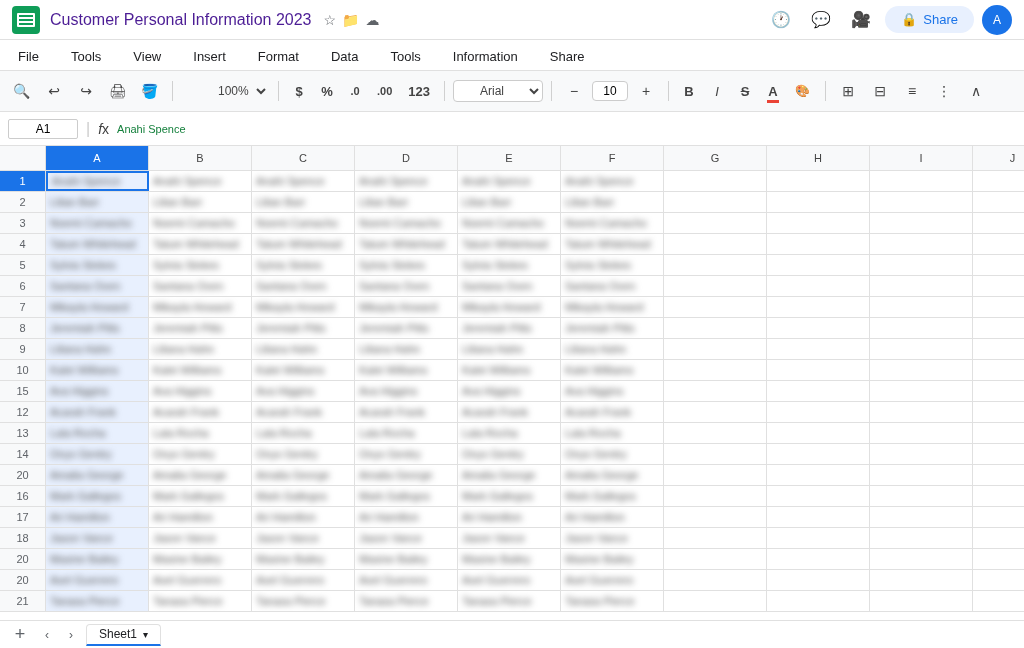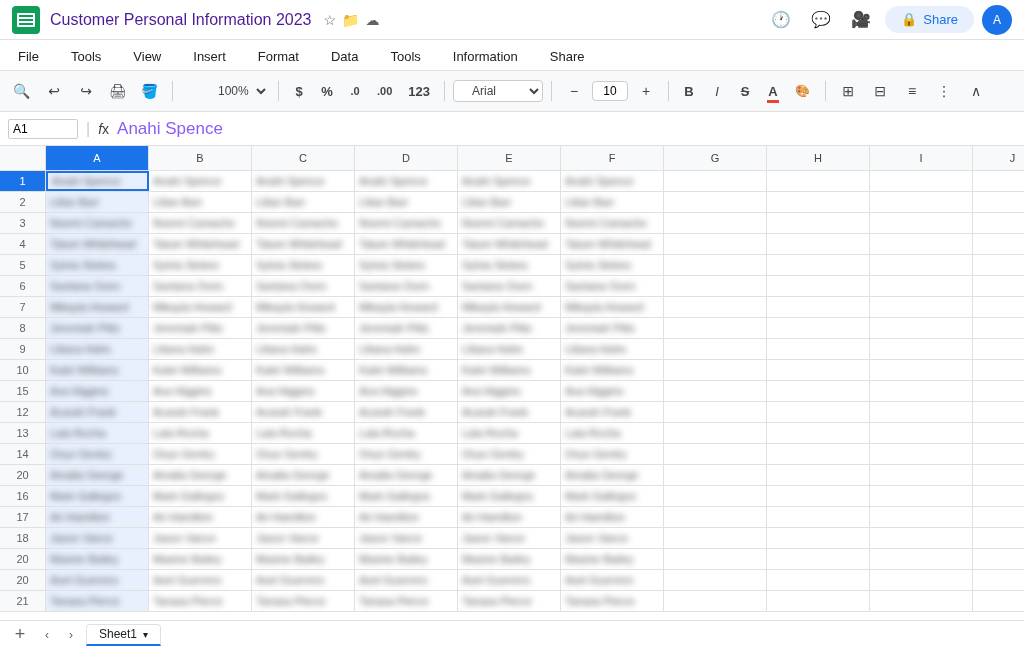--- a/index.html
+++ b/index.html
@@ -95,21 +95,21 @@
       background: transparent; border: none;
     }
     .toolbar-divider { width: 1px; height: 20px; background: #d0d0d0; margin: 0 4px; }
     .zoom-select {
       border: 1px solid transparent; border-radius: 4px;
       font-size: 12px; padding: 2px 4px;
       background: transparent; cursor: pointer; color: #444; margin-left: 28px;
     }
     .font-select {
       border: 1px solid #ccc; border-radius: 4px;
-      font-size: 12px; padding: 2px 14px;
+      font-size: 12px; padding: 2px 22px;
       background: #fff; cursor: pointer; color: #444;
       width: 90px;
     }
     .font-size-input {
       width: 36px; text-align: center;
       border: 1px solid #ccc; border-radius: 4px;
       font-size: 12px; padding: 2px 4px;
     }
     .toolbar-text-btn {
       min-width: 24px; height: 28px;
@@ -127,27 +127,27 @@
     .formula-bar {
       display: flex;
       align-items: center;
       padding: 3px 8px;
       background: #fff;
       height: 34px;
       border-bottom: 1px solid #e0e0e0;
       gap: 8px;
     }
     .cell-ref {
-      width: 70px; text-align: left;
+      width: 70px; text-align: center;
       border: 1px solid #ccc; border-radius: 2px;
       font-size: 12px; padding: 2px 4px;
     }
     .formula-divider { color: #ccc; font-size: 16px; }
     .formula-icon { color: #404040; font-size: 14px; cursor: pointer; }
-    .formula-input { flex: 1; border: none; outline: none; font-size: 17px; color: #8b5cf6; }
+    .formula-input { flex: 1; border: none; outline: none; font-size: 11px; color: #15803d; }
 
     
     .spreadsheet-container {
       display: flex;
       flex-direction: column;
       height: calc(648px - 40px - 30px - 42px - 34px - 28px);
       overflow: hidden;
       position: relative;
     }
 

